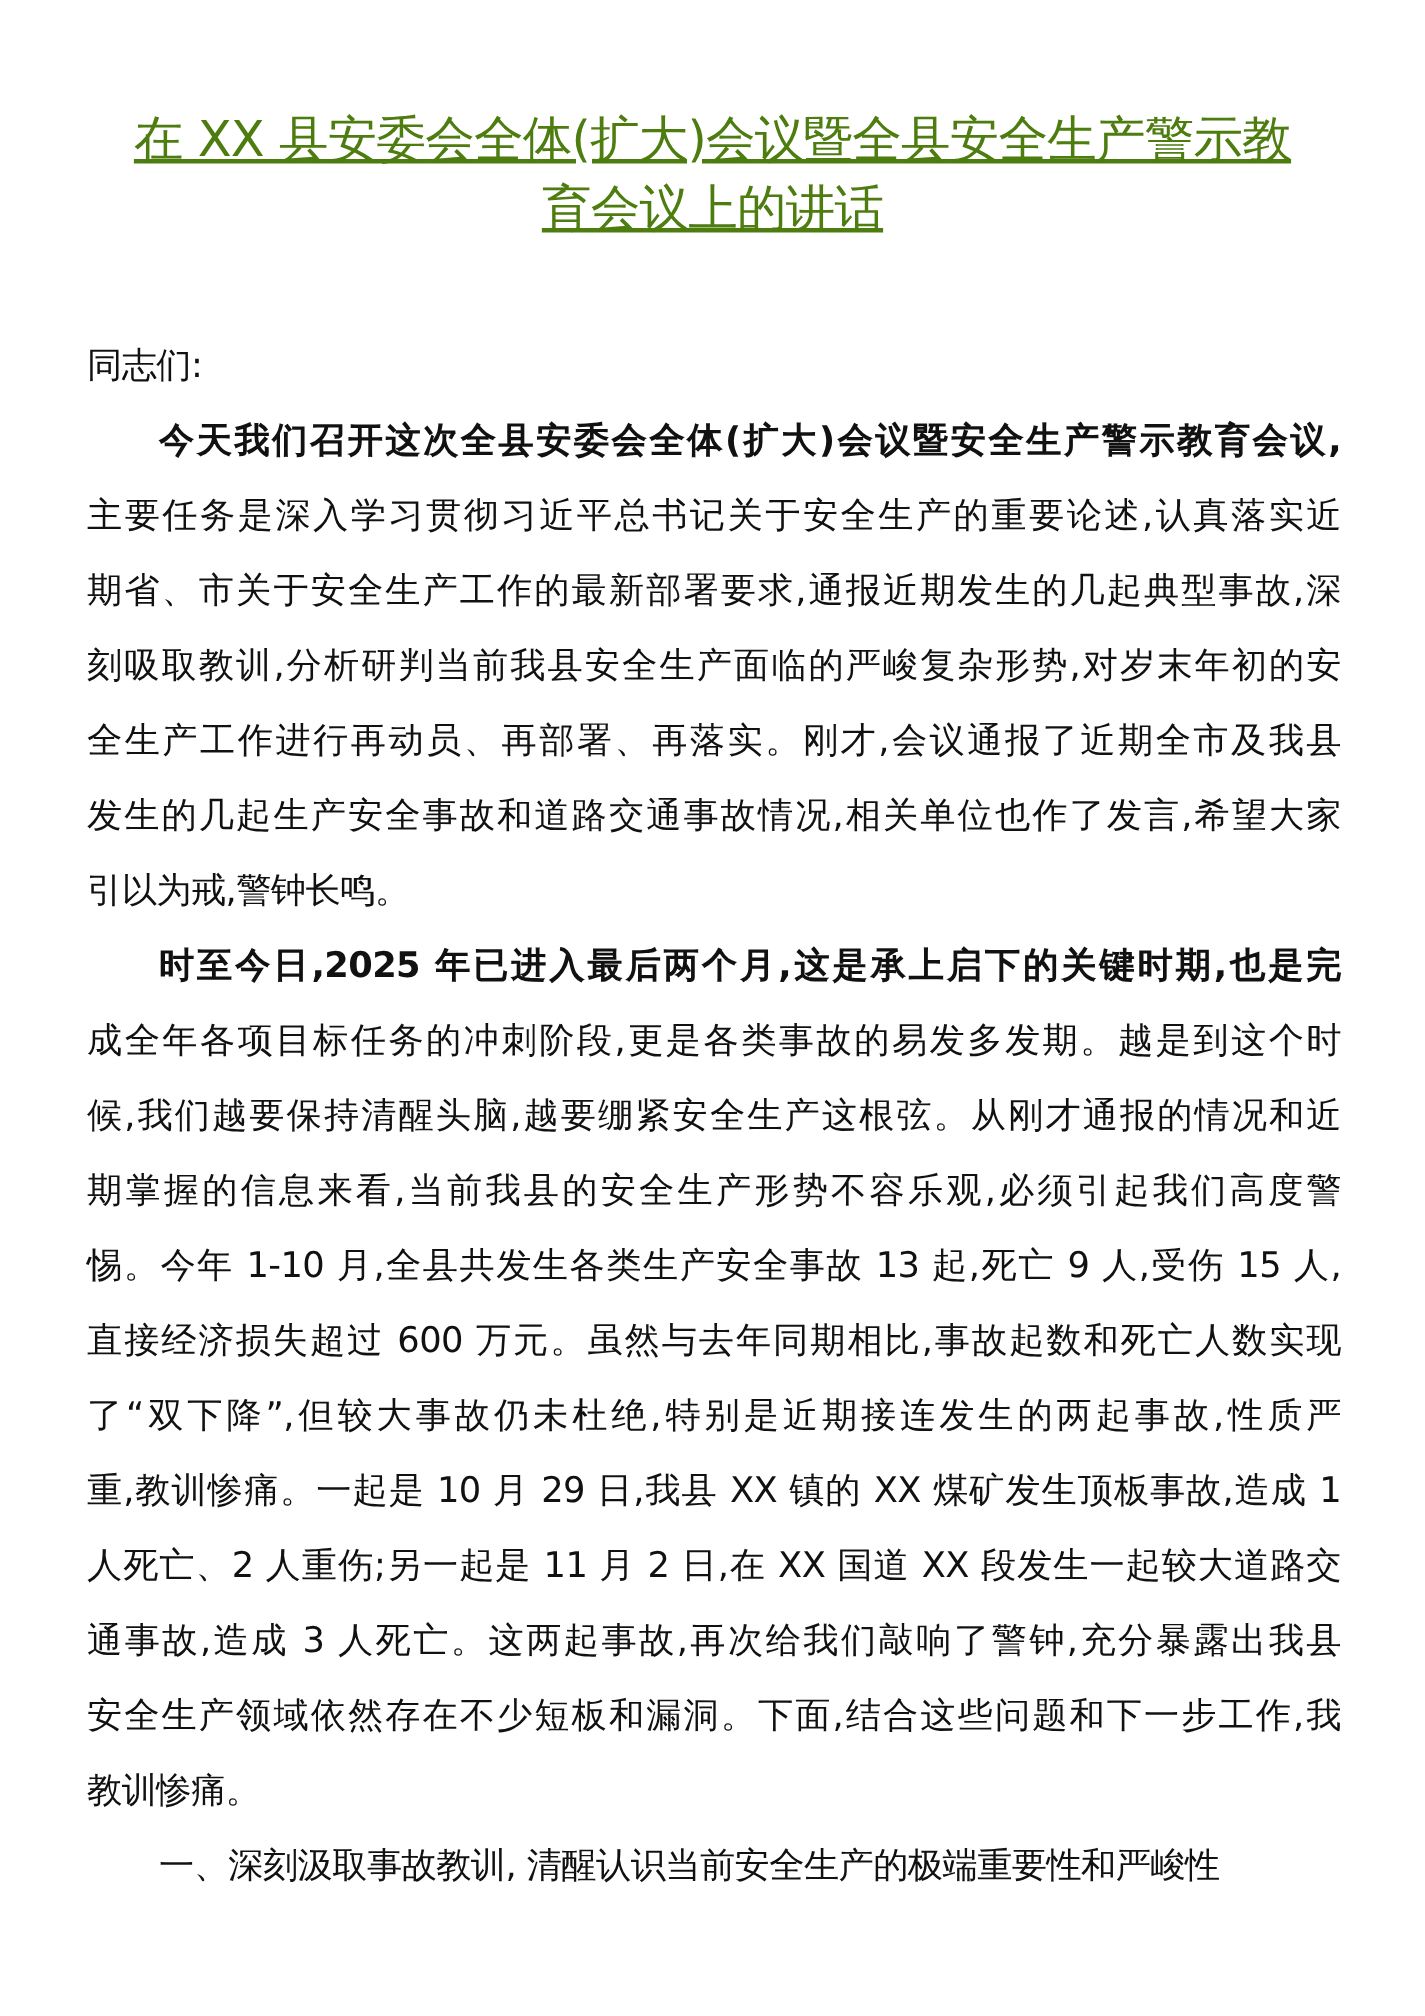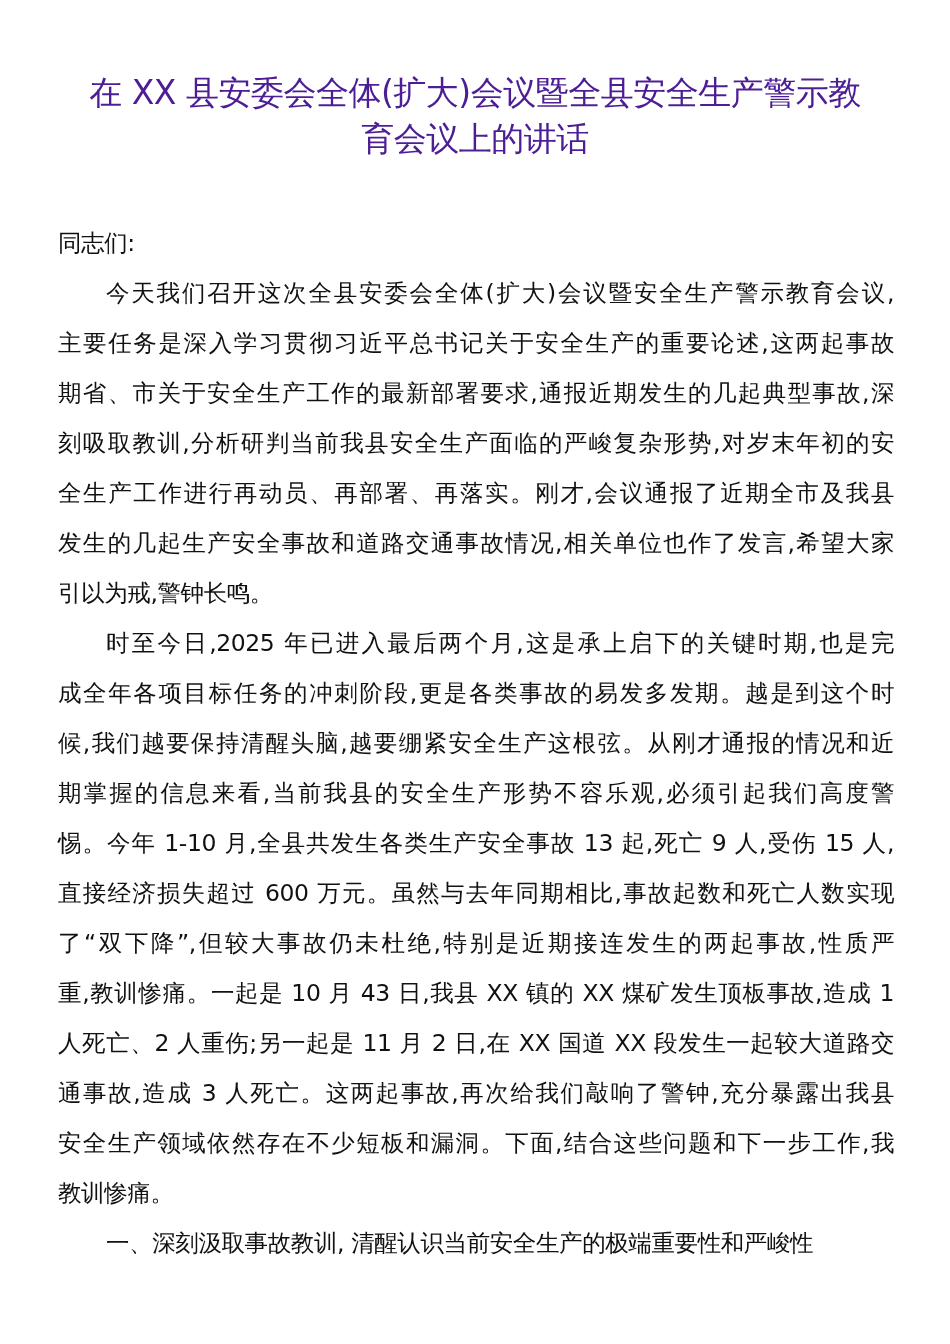--- a/index.html
+++ b/index.html
@@ -25,21 +25,22 @@
     }
     .title {
       position: absolute;
       left: 50px;
       width: 850px;
       text-align: center;
       font-size: 33px;
       line-height: 46px;
       top: 70px;
       letter-spacing: -0.5px;
-      color: #4c1d95;
+      color: #4d7c0f;
+      text-decoration: underline;
     }
     .title .line {
       display: block;
       white-space: nowrap;
     }
     .body-text {
       position: absolute;
       left: 58px;
       width: 836px;
       top: 222px;
@@ -53,20 +54,21 @@
       line-height: 42px;
       text-align: justify;
       text-align-last: justify;
       letter-spacing: -0.4px;
     }
     .line.last {
       text-align-last: left;
     }
     .line.indent {
       padding-left: 48px;
+      font-weight: bold;
     }
     .line.heading {
       padding-left: 48px;
       text-align-last: left;
     }
   </style>
 </head>
 <body>
 
 <div class="page">
@@ -74,37 +76,37 @@
   <h1 class="title" style="margin:0;font-weight:normal;">
     <span class="line" style="height:46px;line-height:46px;text-align:center;text-align-last:center;letter-spacing:-0.5px;">在 XX 县安委会全体(扩大)会议暨全县安全生产警示教</span>
     <span class="line" style="height:46px;line-height:46px;text-align:right;text-align-last:center;letter-spacing:-0.5px;">育会议上的讲话</span>
   </h1>
 
   <div class="body-text">
     <span class="line last">同志们:</span>
 
     <div>
       <span class="line indent">今天我们召开这次全县安委会全体(扩大)会议暨安全生产警示教育会议,</span>
-      <span class="line">主要任务是深入学习贯彻习近平总书记关于安全生产的重要论述,这两起事故</span>
+      <span class="line">主要任务是深入学习贯彻习近平总书记关于安全生产的重要论述,认真落实近</span>
       <span class="line">期省、市关于安全生产工作的最新部署要求,通报近期发生的几起典型事故,深</span>
       <span class="line">刻吸取教训,分析研判当前我县安全生产面临的严峻复杂形势,对岁末年初的安</span>
       <span class="line">全生产工作进行再动员、再部署、再落实。刚才,会议通报了近期全市及我县</span>
       <span class="line">发生的几起生产安全事故和道路交通事故情况,相关单位也作了发言,希望大家</span>
       <span class="line last">引以为戒,警钟长鸣。</span>
     </div>
 
     <div>
       <span class="line indent">时至今日,2025 年已进入最后两个月,这是承上启下的关键时期,也是完</span>
       <span class="line">成全年各项目标任务的冲刺阶段,更是各类事故的易发多发期。越是到这个时</span>
       <span class="line">候,我们越要保持清醒头脑,越要绷紧安全生产这根弦。从刚才通报的情况和近</span>
       <span class="line">期掌握的信息来看,当前我县的安全生产形势不容乐观,必须引起我们高度警</span>
       <span class="line">惕。今年 1-10 月,全县共发生各类生产安全事故 13 起,死亡 9 人,受伤 15 人,</span>
       <span class="line">直接经济损失超过 600 万元。虽然与去年同期相比,事故起数和死亡人数实现</span>
       <span class="line">了“双下降”,但较大事故仍未杜绝,特别是近期接连发生的两起事故,性质严</span>
-      <span class="line">重,教训惨痛。一起是 10 月 43 日,我县 XX 镇的 XX 煤矿发生顶板事故,造成 1</span>
+      <span class="line">重,教训惨痛。一起是 10 月 29 日,我县 XX 镇的 XX 煤矿发生顶板事故,造成 1</span>
       <span class="line">人死亡、2 人重伤;另一起是 11 月 2 日,在 XX 国道 XX 段发生一起较大道路交</span>
       <span class="line">通事故,造成 3 人死亡。这两起事故,再次给我们敲响了警钟,充分暴露出我县</span>
       <span class="line">安全生产领域依然存在不少短板和漏洞。下面,结合这些问题和下一步工作,我</span>
       <span class="line last">教训惨痛。</span>
     </div>
 
     <span class="line heading">一、深刻汲取事故教训, 清醒认识当前安全生产的极端重要性和严峻性</span>
   </div>
 
 </div>

